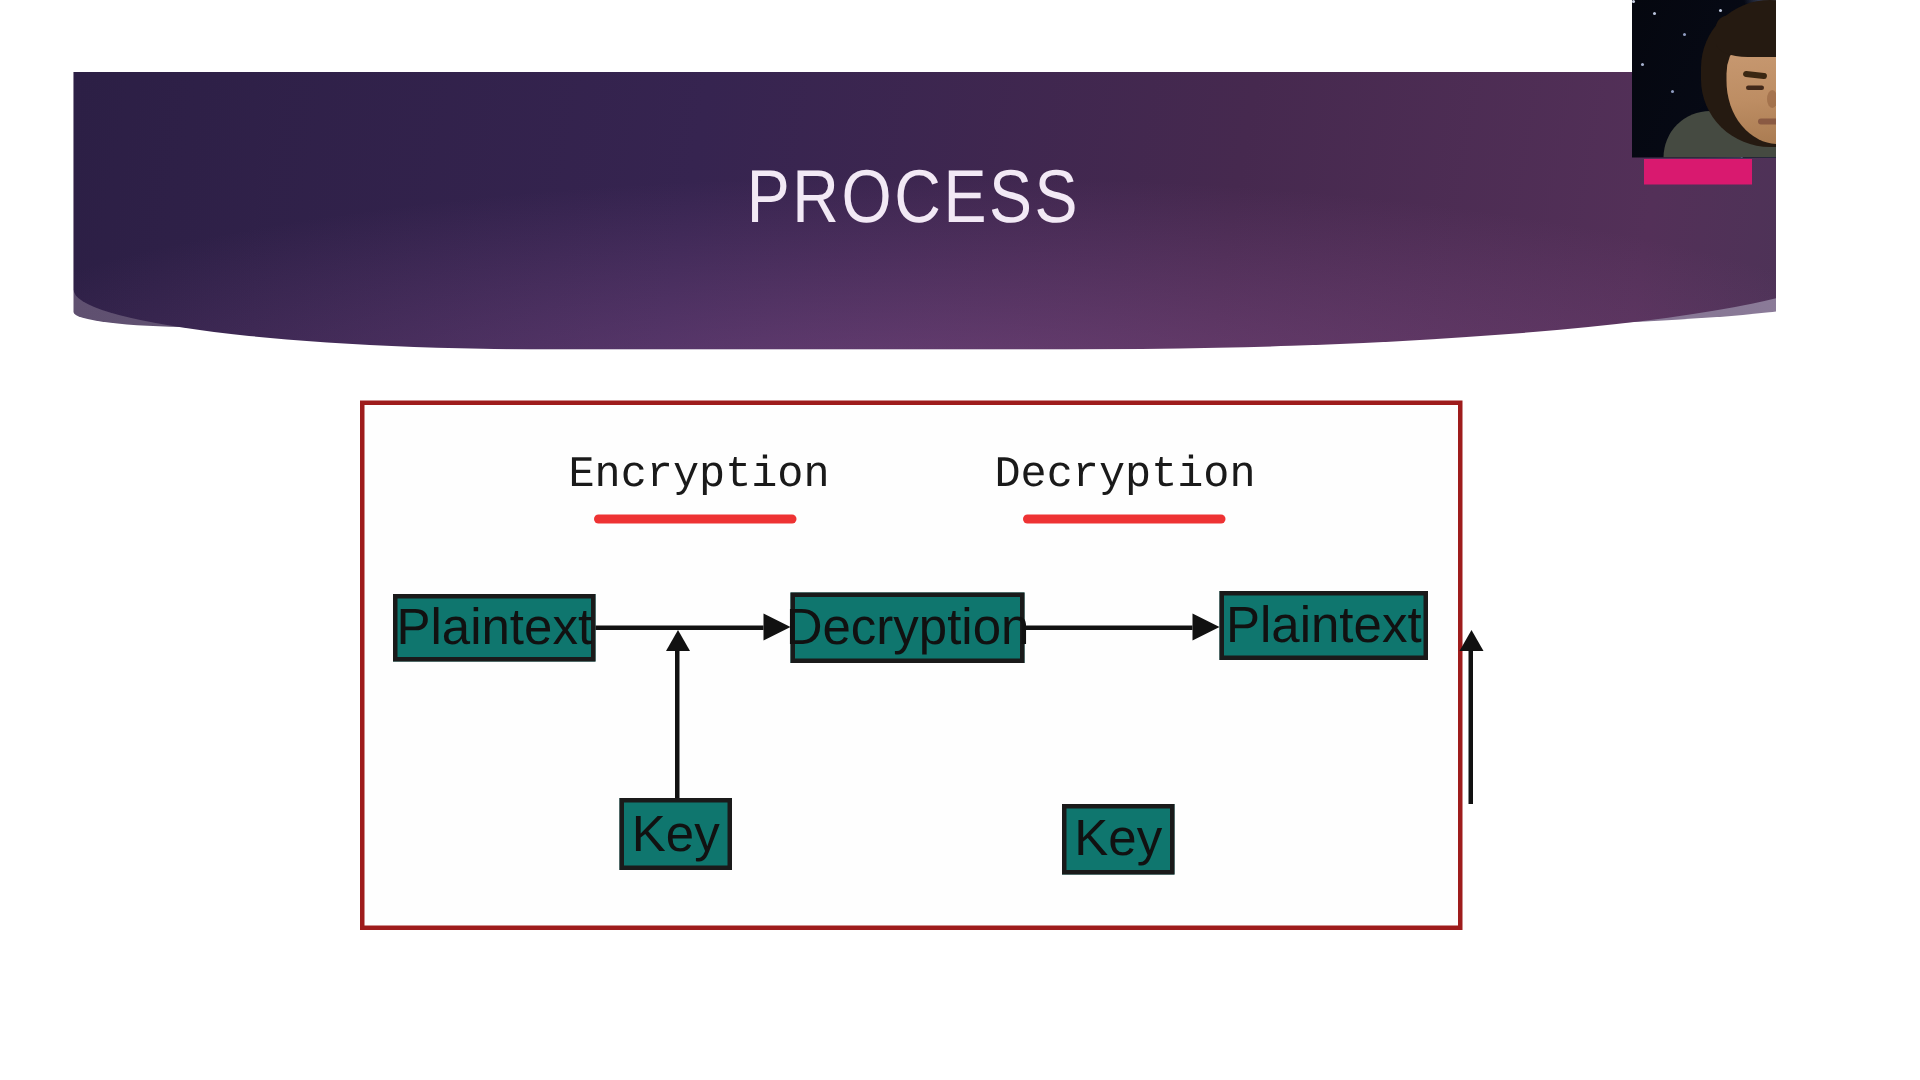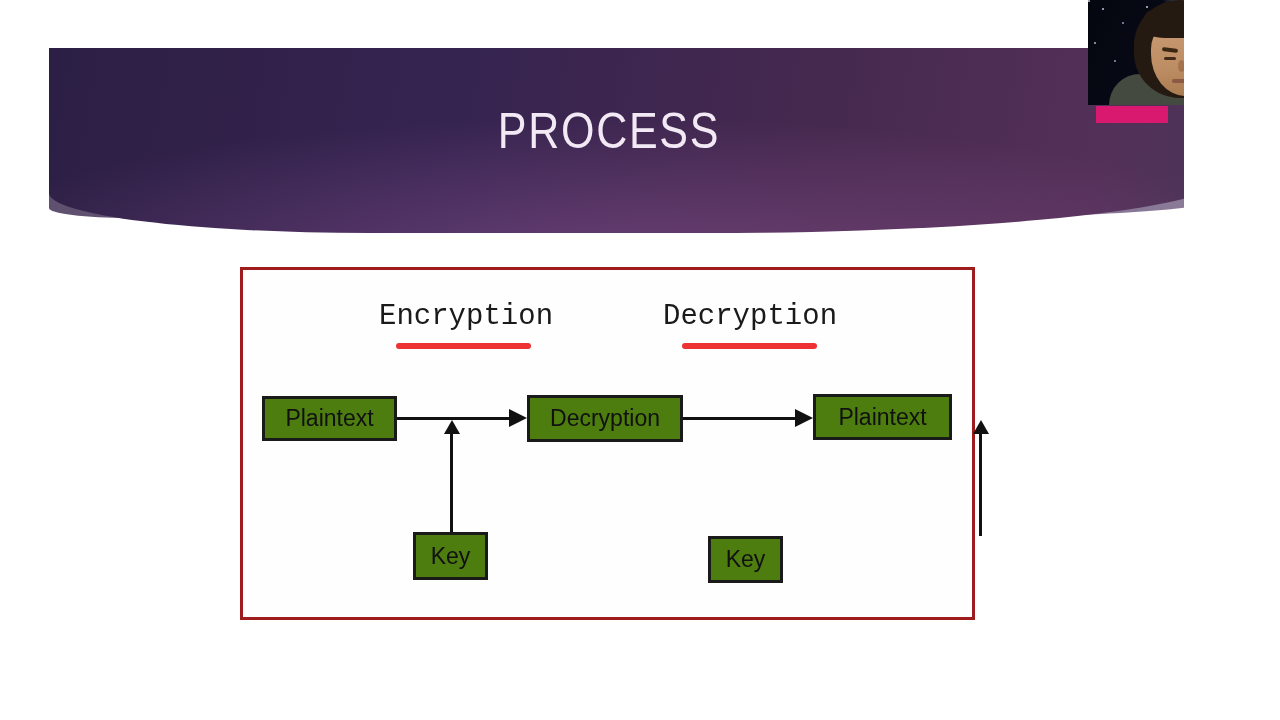--- a/index.html
+++ b/index.html
@@ -23,22 +23,22 @@
   
   .accent-bar{position:absolute;left:1096px;top:106px;width:72px;height:17px;background:#d9196f;}
 
   
   .diagram-frame{position:absolute;left:240px;top:267px;width:735px;height:353px;
     border:3px solid #9e1c1c;box-sizing:border-box;background:#fefefe;}
   .diagram-inner{position:absolute;left:240px;top:267px;width:735px;height:353px;}
   .stage-label{position:absolute;width:170px;text-align:left;color:#1a1a1a;
     font-size:29px;font-weight:500;font-family:Liberation Mono, monospace;}
   .red-underline{position:absolute;height:6px;background:#ee3233;border-radius:3px;}
-  .node{position:absolute;border:3px solid #1a1a1a;box-sizing:border-box;background:#4d7c0f;
-    display:flex;align-items:center;justify-content:center;color:#111;font-size:23px;}
+  .node{position:absolute;border:3px solid #1a1a1a;box-sizing:border-box;background:#0f766e;
+    display:flex;align-items:center;justify-content:center;color:#111;font-size:34px;}
   .hline{position:absolute;height:3px;background:#111;}
   .vline{position:absolute;width:3px;background:#111;}
   .arrow-right{position:absolute;width:0;height:0;
     border-top:9px solid transparent;border-bottom:9px solid transparent;border-left:18px solid #111;}
   .arrow-up{position:absolute;width:0;height:0;
     border-left:8px solid transparent;border-right:8px solid transparent;border-bottom:14px solid #111;}
 
   
   .webcam{position:absolute;left:1088px;top:0;width:192px;height:105px;overflow:hidden;
     background:linear-gradient(115deg,#05070f 0%,#070b18 55%,#0a1022 100%);}

